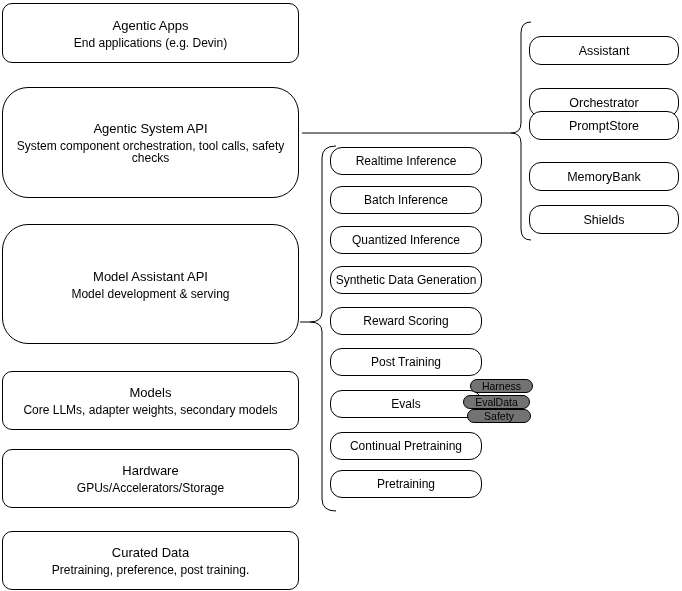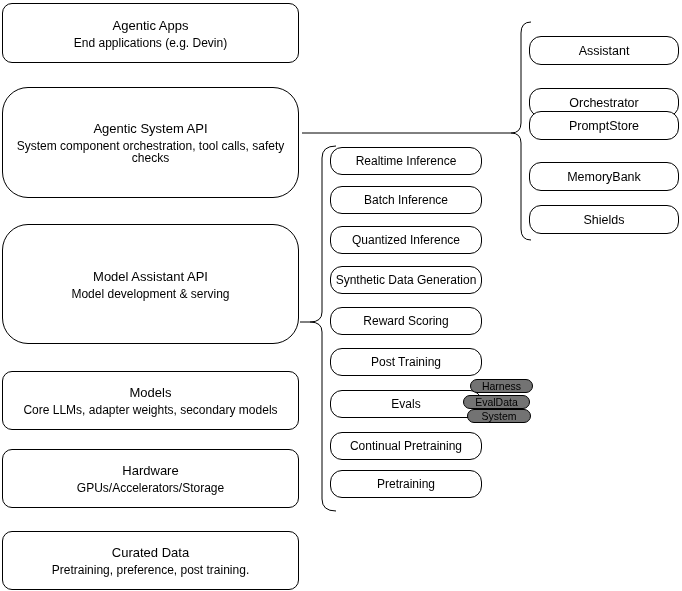--- a/index.html
+++ b/index.html
@@ -120,21 +120,21 @@
   <div class="node tool-box" id="mb3">Quantized Inference</div>
   <div class="node tool-box" id="mb4">Synthetic Data Generation</div>
   <div class="node tool-box" id="mb5">Reward Scoring</div>
   <div class="node tool-box" id="mb6">Post Training</div>
   <div class="node tool-box" id="mb7">Evals</div>
   <div class="node tool-box" id="mb8">Continual Pretraining</div>
   <div class="node tool-box" id="mb9">Pretraining</div>
 
   <div class="pill" id="pill1">Harness</div>
   <div class="pill" id="pill2">EvalData</div>
-  <div class="pill" id="pill3">System</div>
+  <div class="pill" id="pill3">Safety</div>
 
   <div class="node comp-box" id="rb1">Assistant</div>
   <div class="node comp-box" id="rb2">Orchestrator</div>
   <div class="node comp-box" id="rb3">PromptStore</div>
   <div class="node comp-box" id="rb4">MemoryBank</div>
   <div class="node comp-box" id="rb5">Shields</div>
 
 </div>
 
 </body></html>

